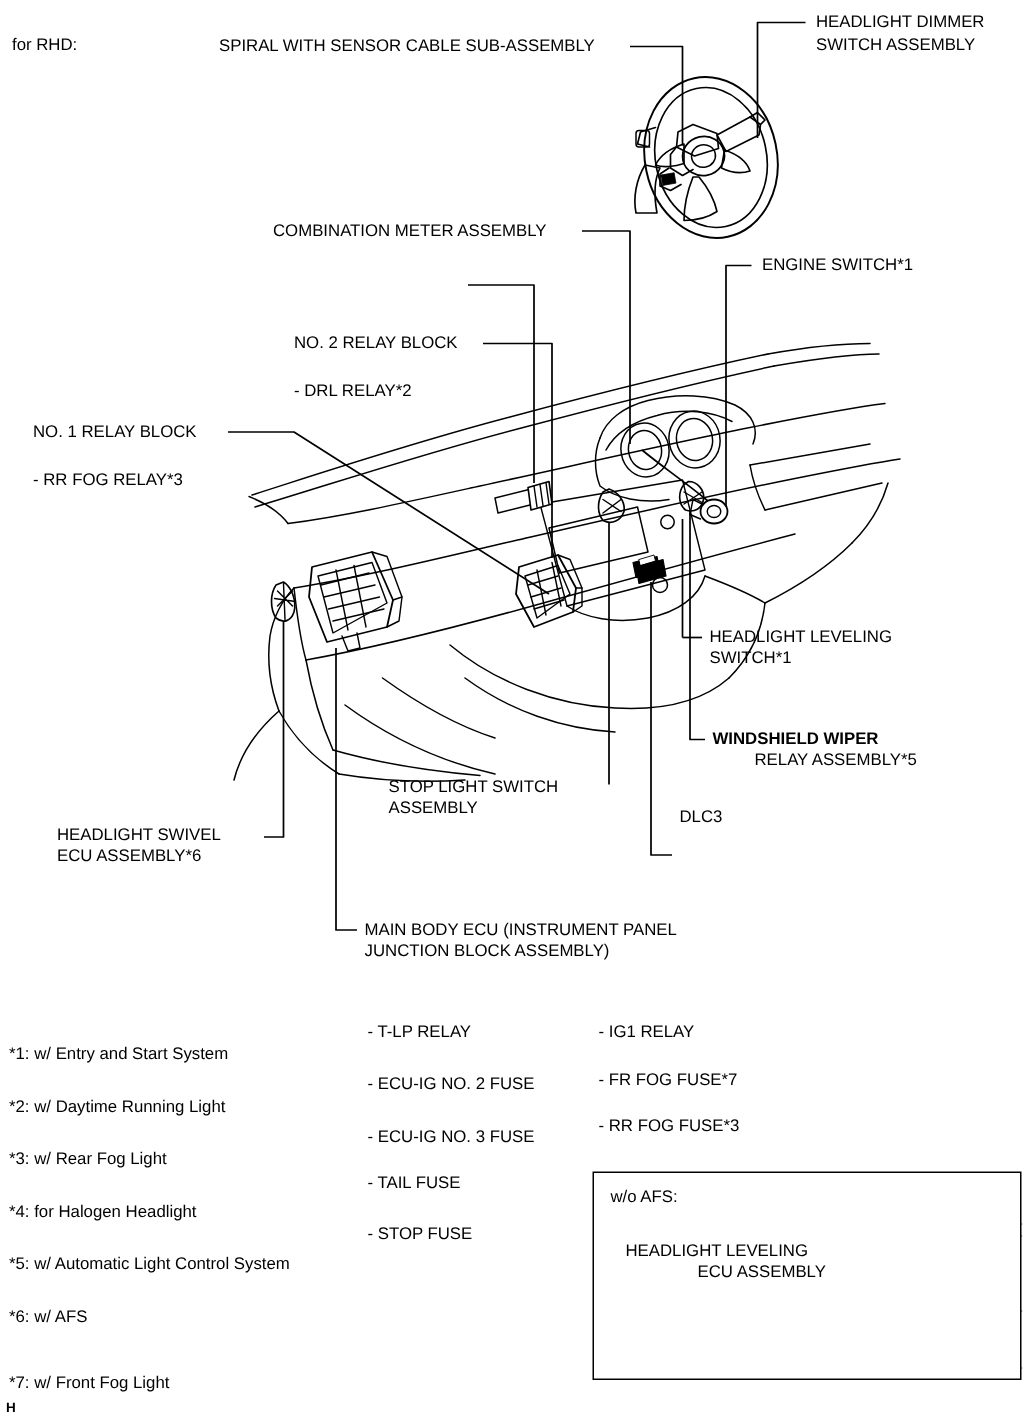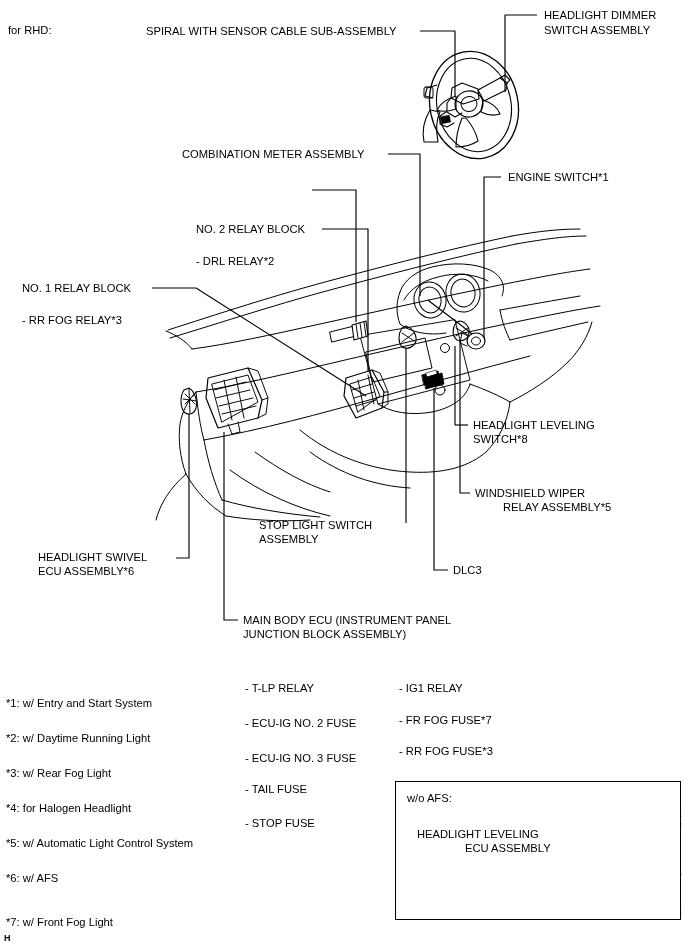--- a/index.html
+++ b/index.html
@@ -273,26 +273,26 @@
   <div class="lbl" style="left:508px; top:170px;">ENGINE SWITCH*1</div>
 
 
   <div class="lbl" style="left:196px; top:222px;">NO. 2 RELAY BLOCK</div>
   <div class="lbl" style="left:196px; top:254px;">- DRL RELAY*2</div>
 
   <div class="lbl" style="left:22px; top:281px;">NO. 1 RELAY BLOCK</div>
   <div class="lbl" style="left:22px; top:313px;">- RR FOG RELAY*3</div>
 
   <div class="lbl" style="left:473px; top:418px;">HEADLIGHT LEVELING</div>
-  <div class="lbl" style="left:473px; top:432px;">SWITCH*8</div>
-
-  <div class="lbl" style="left:475px; top:486px;">WINDSHIELD WIPER</div>
+  <div class="lbl" style="left:473px; top:432px;">SWITCH*1</div>
+
+  <div class="lbl" style="left:475px; top:486px;font-weight:bold;">WINDSHIELD WIPER</div>
   <div class="lbl" style="left:487px; top:500px;padding-left:16px;">RELAY ASSEMBLY*5</div>
 
-  <div class="lbl" style="left:453px; top:563px;">DLC3</div>
+  <div class="lbl" style="left:453px; top:538px;">DLC3</div>
 
   <div class="lbl" style="left:259px; top:518px;">STOP LIGHT SWITCH</div>
   <div class="lbl" style="left:259px; top:532px;">ASSEMBLY</div>
 
   <div class="lbl r" style="left:38px; top:550px;">HEADLIGHT SWIVEL</div>
   <div class="lbl r" style="left:38px; top:564px;">ECU ASSEMBLY*6</div>
 
   <div class="lbl" style="left:243px; top:613px;">MAIN BODY ECU (INSTRUMENT PANEL</div>
   <div class="lbl" style="left:243px; top:627px;">JUNCTION BLOCK ASSEMBLY)</div>
 

